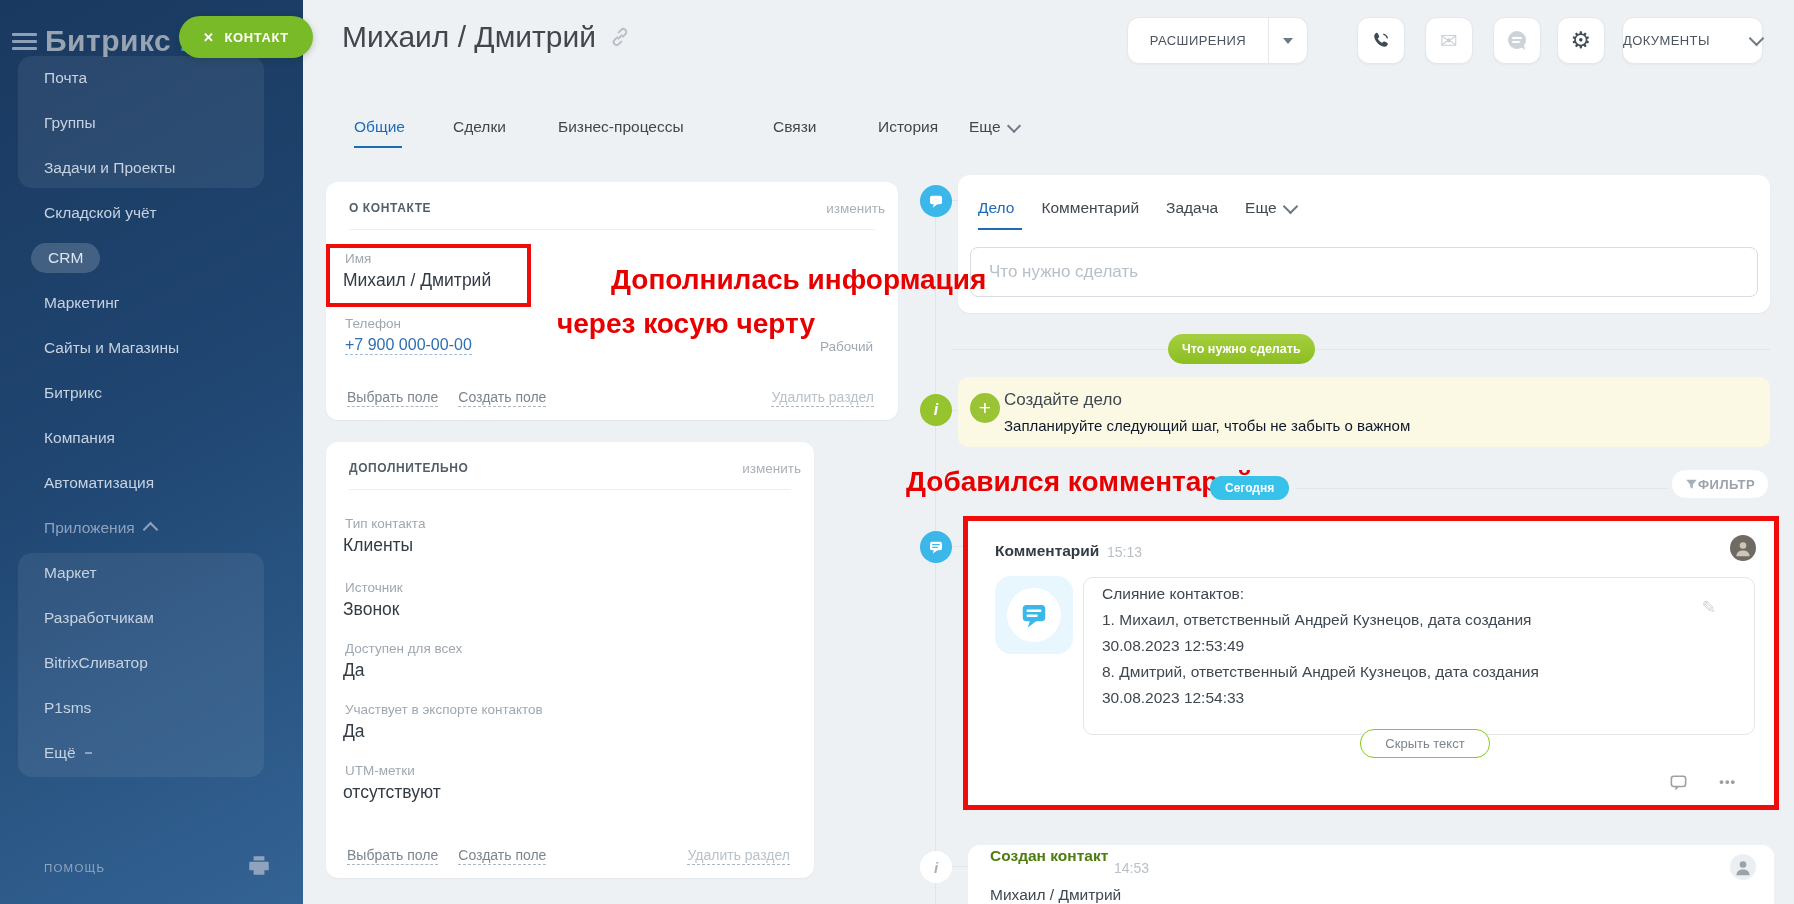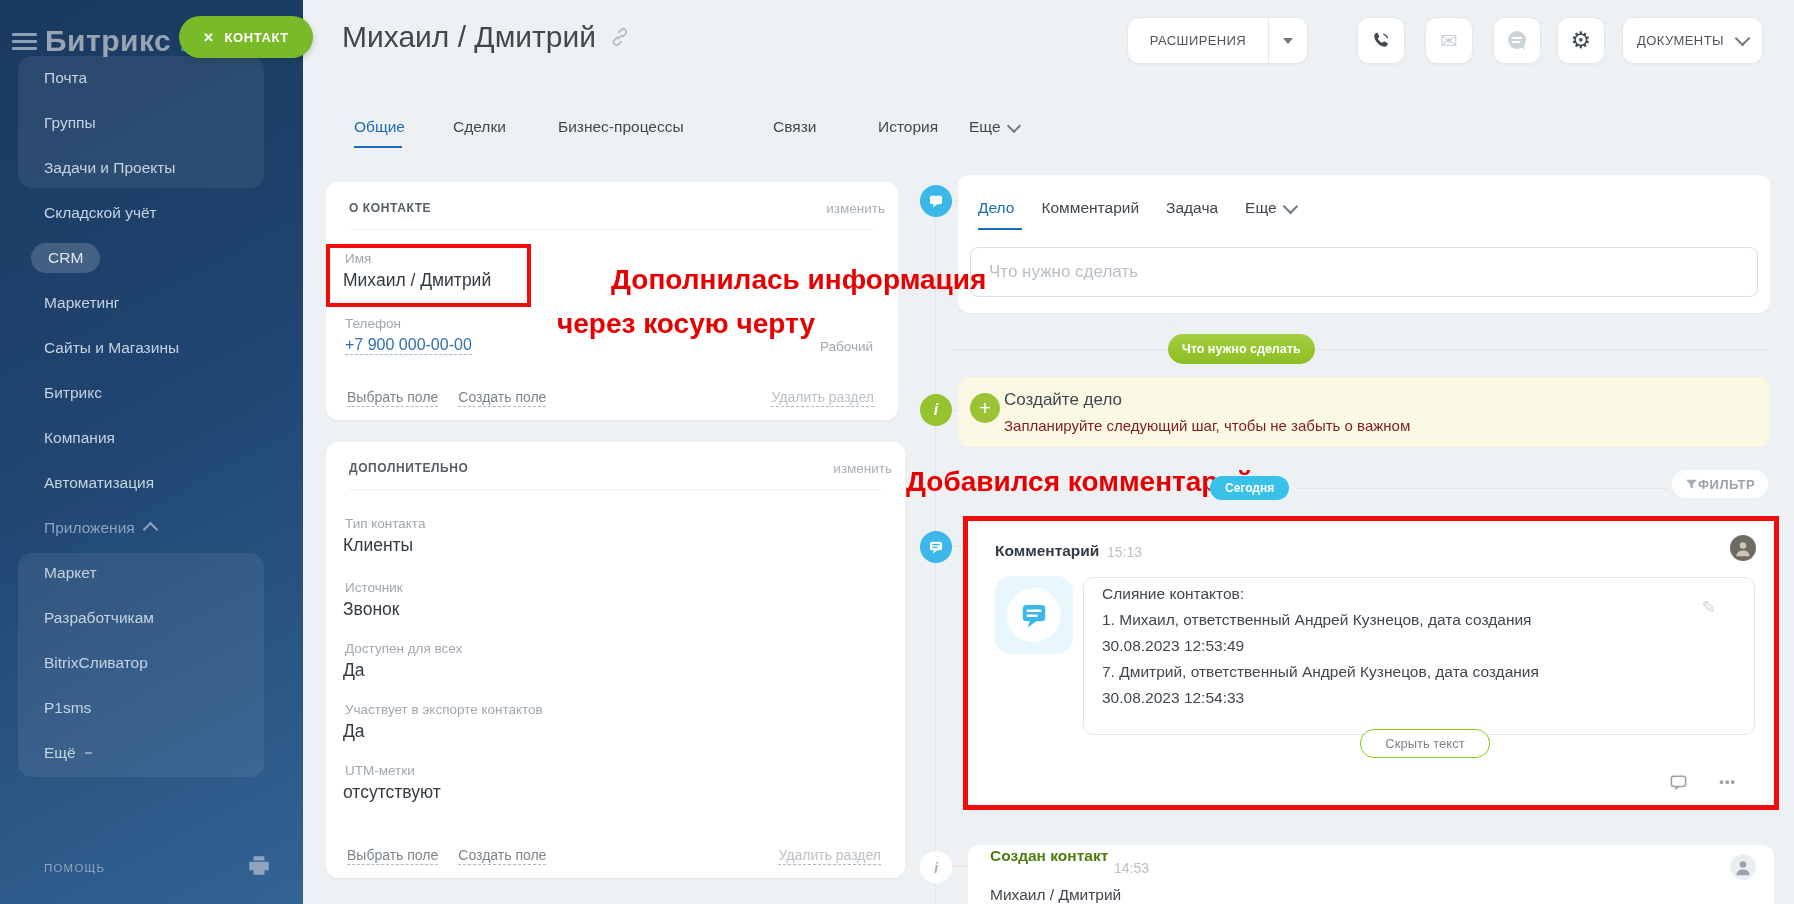--- a/index.html
+++ b/index.html
@@ -205,21 +205,21 @@
   <div class="tbtn" style="left:1493px;width:48px;">
     <svg width="24" height="24" viewBox="0 0 24 24">
       <circle cx="12" cy="11" r="9" fill="#ccd3d9"></circle>
       <path d="M16 18l4 3-1-5z" fill="#ccd3d9"></path>
       <path d="M8 9h8M8 13h6" stroke="#fff" stroke-width="2" stroke-linecap="round"></path>
     </svg>
   </div>
   <div class="tbtn" style="left:1557px;width:48px;">
     <span style="font-size:23px;color:#434d57;">⚙</span>
   </div>
-  <div class="tbtn" style="left:1622px;width:141px;gap:13px;">
+  <div class="tbtn" style="left:1622px;width:141px;gap:13px;justify-content:space-between;">
     <span>ДОКУМЕНТЫ</span>
     <span class="chevron"></span>
   </div>
 
   <div class="tab active" style="left:354px;">
       <span>Общие</span>
     </div>
   <div class="tab-underline"></div>
   <div class="tab" style="left:453px;">
       <span>Сделки</span>
@@ -251,21 +251,21 @@
     <div class="card-foot">
       <span class="dashed">Выбрать поле</span>
       <span class="dashed">Создать поле</span>
       <span class="dashed foot-right">Удалить раздел</span>
     </div>
   </div>
 
   <div class="annot" style="left:611px;top:264px;">Дополнилась информация</div>
   <div class="annot" style="left:557px;top:308px;">через косую черту</div>
 
-  <div class="card" style="left:326px;top:442px;width:579px;height:436px;">
+  <div class="card" style="left:326px;top:442px;width:488px;height:436px;">
     <div class="card-head">ДОПОЛНИТЕЛЬНО</div>
     <div class="edit-link">изменить</div>
     <div class="hdiv"></div>
 
     <div class="f-label" style="left:19px;top:74px;">Тип контакта</div>
     <div class="f-value" style="left:17px;top:93px;">Клиенты</div>
     <div class="f-label" style="left:19px;top:138px;">Источник</div>
     <div class="f-value" style="left:17px;top:157px;">Звонок</div>
     <div class="f-label" style="left:19px;top:199px;">Доступен для всех</div>
     <div class="f-value" style="left:17px;top:218px;">Да</div>
@@ -312,21 +312,21 @@
   <div class="todo-pill">Что нужно сделать</div>
 
   <div class="tl-circle" style="left:920px;top:394px;background:#96c42f;color:#fff;font-weight:bold;font-size:16px;font-style:italic;">
       <span>i</span>
     </div>
   <div class="tip">
     <div class="plus-circle">
         <span>+</span>
       </div>
     <div class="abs" style="left:46px;top:13px;font-size:17px;color:#3f4750;">Создайте дело</div>
-    <div class="abs" style="left:46px;top:40px;font-size:15px;color:#7f1d1d;">Запланируйте следующий шаг, чтобы не забыть о важном</div>
+    <div class="abs" style="left:46px;top:40px;font-size:15px;color:#0f172a;">Запланируйте следующий шаг, чтобы не забыть о важном</div>
   </div>
 
   <div class="annot" style="left:906px;top:466px;">Добавился комментарий</div>
   <div class="badge-today">Сегодня</div>
   <div class="filter-pill">
     <svg width="13" height="13" viewBox="0 0 16 16">
         <path d="M1.5 2h13L9.6 8v5.2L6.4 11V8z" fill="#a6afb7"></path>
       </svg>
     <span>ФИЛЬТР</span>
   </div>
@@ -353,21 +353,21 @@
             <rect x="3" y="4" width="18" height="13" rx="3" fill="#3bb7e9"></rect>
             <path d="M9 16l-2 6 8-6z" fill="#3bb7e9"></path>
             <path d="M7 8.5h10M7 12.5h7" stroke="#fff" stroke-width="2" stroke-linecap="round"></path>
           </svg>
       </div>
     </div>
     <div class="txt-box">
       <div>Слияние контактов:</div>
       <div>1. Михаил, ответственный Андрей Кузнецов, дата создания</div>
       <div>30.08.2023 12:53:49</div>
-      <div>7. Дмитрий, ответственный Андрей Кузнецов, дата создания</div>
+      <div>8. Дмитрий, ответственный Андрей Кузнецов, дата создания</div>
       <div>30.08.2023 12:54:33</div>
     </div>
     <div class="abs" style="right:58px;top:76px;font-size:17px;color:#ccd2d8;">✎</div>
     <div class="hide-pill">Скрыть текст</div>
     <svg class="abs" style="right:86px;top:252px;" width="19" height="19" viewBox="0 0 24 24">
       <rect x="3" y="4" width="18" height="13" rx="3" fill="none" stroke="#99a1a9" stroke-width="2"></rect>
         <path d="M8 17v5l5-5z" fill="#99a1a9"></path>
     </svg>
     <div class="abs" style="right:38px;top:253px;font-size:13px;letter-spacing:1px;color:#99a1a9;font-weight:bold;">•••</div>
   </div>

